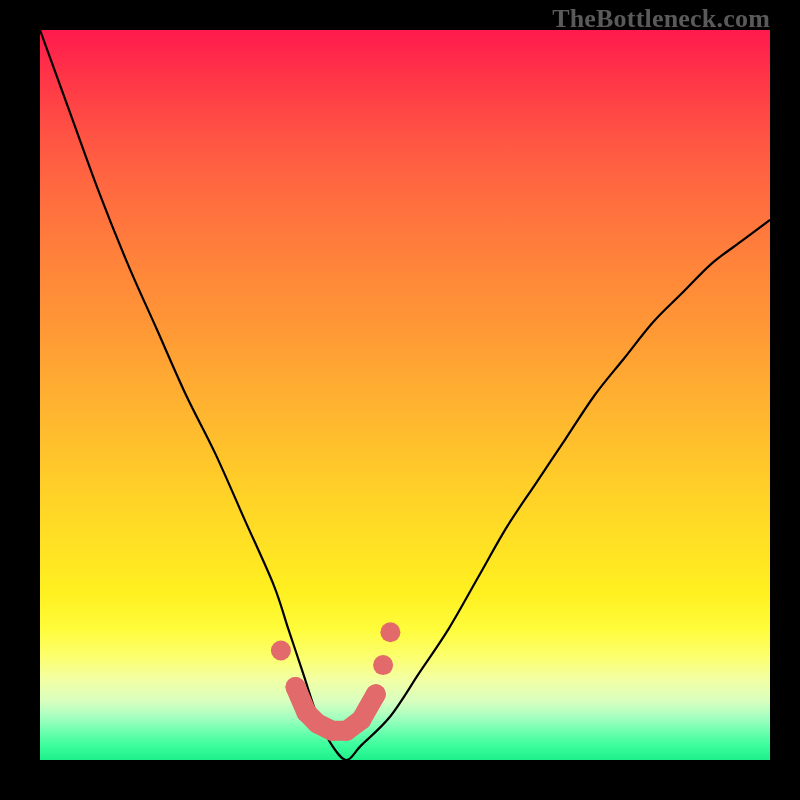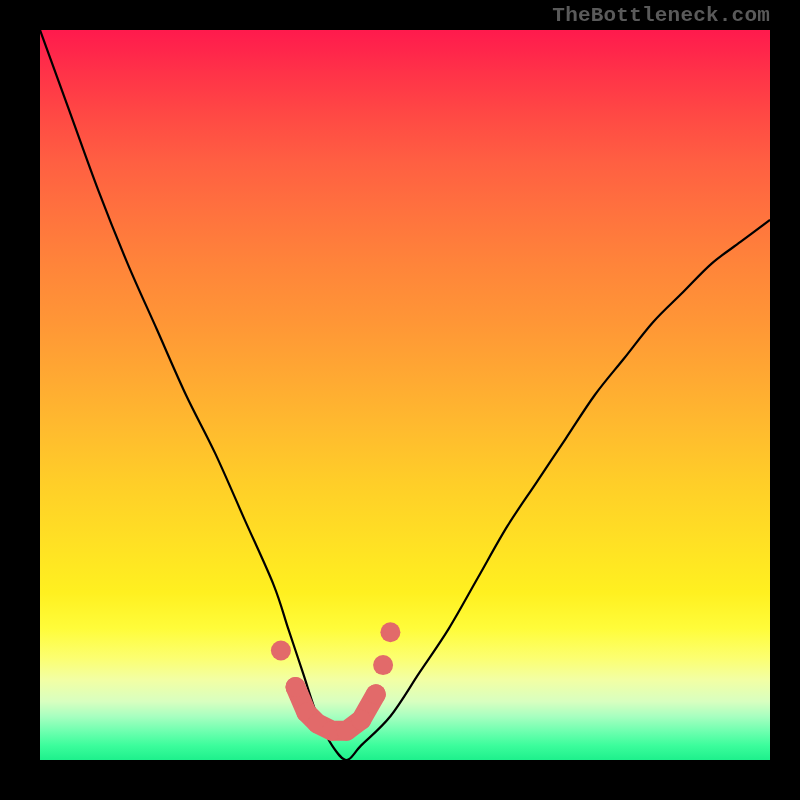--- a/index.html
+++ b/index.html
@@ -40,22 +40,22 @@
       #d8ffc0 92%,
       #a8ffc0 94%,
       #70ffb0 96%,
       #3cfd9c 98%,
       #1ef08c 100%);
   }
   .watermark {
     position: absolute;
     top: 4px;
     right: 30px;
-    font-family: Liberation Mono, monospace;
-    font-size: 21px;
+    font-family: Liberation Serif, serif;
+    font-size: 26px;
     font-weight: 600;
     color: #5a5a5a;
     letter-spacing: 0.2px;
   }
   .curve-svg {
     position: absolute;
     left: 0;
     top: 0;
     width: 730px;
     height: 730px;

